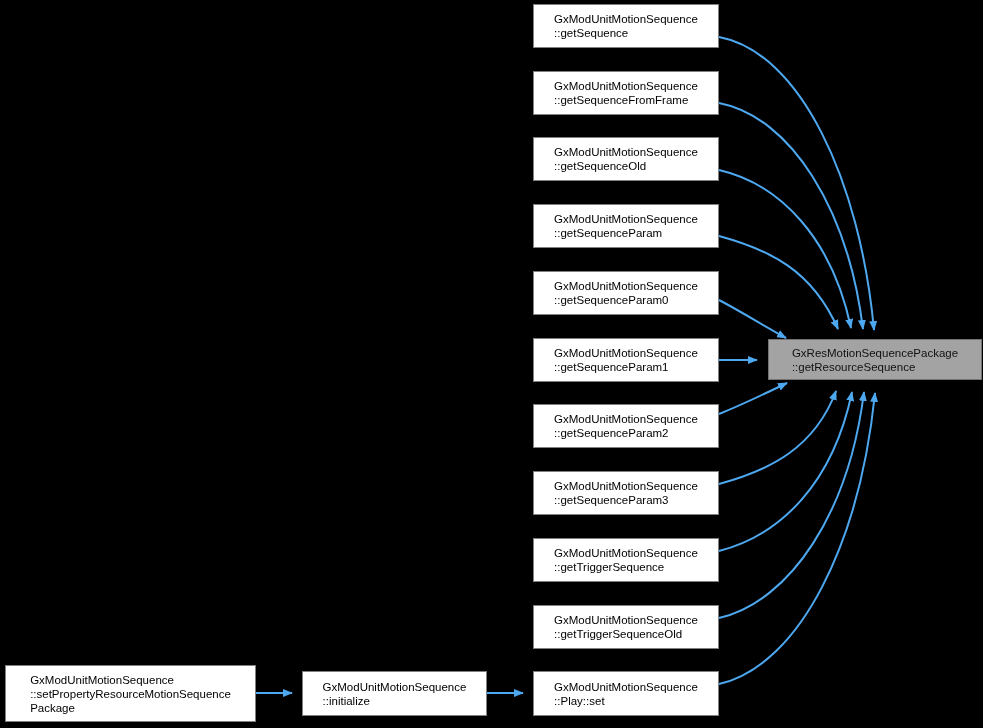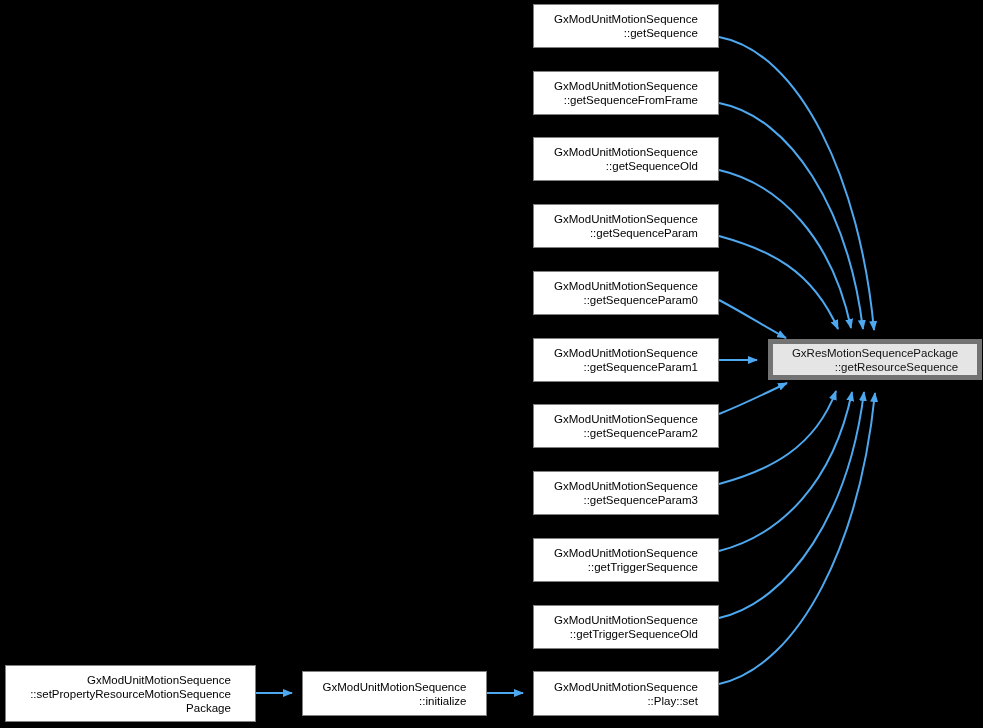--- a/index.html
+++ b/index.html
@@ -8,31 +8,31 @@
     font-family:"Liberation Sans", sans-serif;
     position:relative;
   }
   #graph{position:absolute;left:0;top:0;width:983px;height:728px;}
   .node{
     position:absolute;
     box-sizing:border-box;
     background:#ffffff;
     border:1px solid #808080;
     display:flex;align-items:center;justify-content:center;
-    text-align:right;
+    text-align:left;
     color:#000000;
     font-size:11.5px;
     line-height:14px;
     letter-spacing:0px;
     z-index:3;
     overflow:hidden;
   }
   .node.highlight{
-    background:#e5e5e5;
-    border:5px solid #737373;
+    background:#a3a3a3;
+    border:1px solid #737373;
     color:#111111;
   }
   .node .lbl{display:block;padding:0 3px;white-space:pre-line;}
   svg.edges{position:absolute;left:0;top:0;width:983px;height:728px;z-index:2;pointer-events:none;}
   .edge{fill:none;stroke:#4ea8ef;stroke-width:2;}
   .arrowfill{fill:#4ea8ef;}
 </style>
 </head>
 <body>
 

